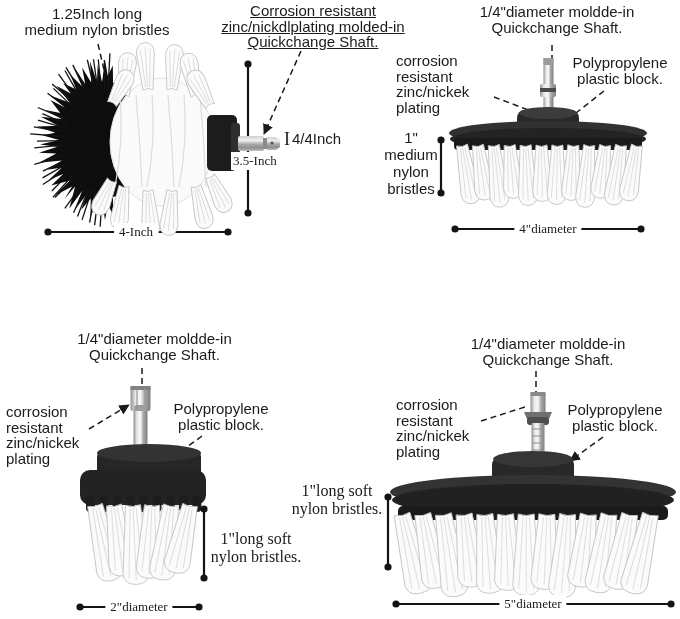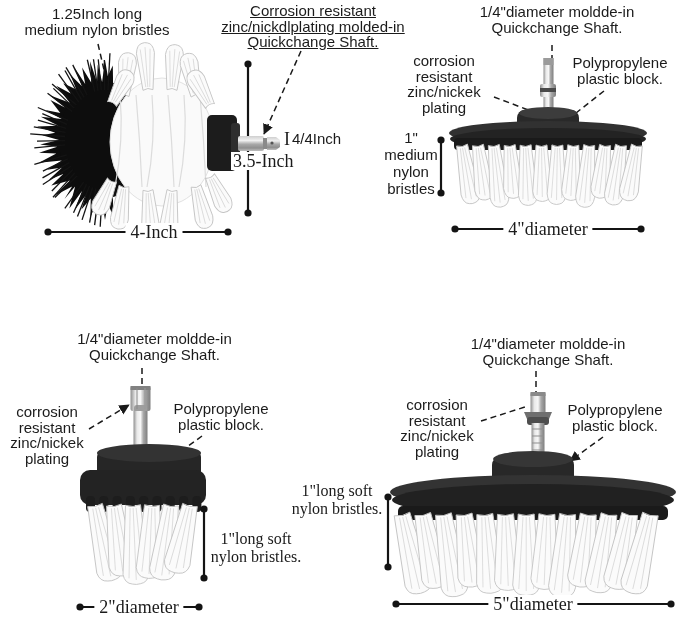--- a/index.html
+++ b/index.html
@@ -1,21 +1,21 @@
 <!DOCTYPE html>
 <html><head>
 <meta charset="utf-8">
 <style>
   html,body{margin:0;padding:0;background:#fff;}
   #stage{position:relative;width:680px;height:619px;background:#ffffff;overflow:hidden;
          font-family:"Liberation Sans",sans-serif;color:#1b1b1b;}
   #art{position:absolute;left:0;top:0;width:680px;height:619px;}
   .lbl{position:absolute;white-space:pre-line;line-height:15.5px;font-size:15px;color:#1b1b1b;}
-  .c{text-align:center;} .r{text-align:center;}
-  .serif{font-family:"Liberation Serif","DejaVu Serif",serif;font-size:18px;line-height:18px;}
+  .c{text-align:center;} .r{text-align:left;}
+  .serif{font-family:"Liberation Serif","DejaVu Serif",serif;font-size:13px;line-height:18px;}
   .dim-on-line{background:#ffffff;padding:0 5px;transform:translateX(-50%);white-space:nowrap;}
   .bserif{font-family:"Liberation Serif","DejaVu Serif",serif;font-size:16px;line-height:18px;}
   .dia-row{display:flex;align-items:center;gap:2px;}
   .ibeam{font-family:"Liberation Serif","DejaVu Serif",serif;font-size:18px;line-height:16px;}
 </style>
 </head>
 <body>
 
 <div id="stage">
 
@@ -312,21 +312,21 @@
   <div class="lbl c" style="left:8px;top:6px;width:178px;">1.25Inch long
 medium nylon bristles</div>
   <div class="lbl c" style="left:202px;top:3px;width:222px;text-decoration:underline;">Corrosion resistant
 zinc/nickdlplating molded-in
 Quickchange Shaft.</div>
   <div class="lbl dia-row" style="left:284px;top:131px;">
     <span class="ibeam">I</span>
     <span>4/4Inch</span>
   </div>
   <div class="lbl serif" style="left:231px;top:152px;background:#fff;padding:0 2px;">3.5-Inch</div>
-  <div class="lbl serif dim-on-line" style="left:154px;top:223px;">4-Inch</div>
+  <div class="lbl serif dim-on-line" style="left:136px;top:223px;">4-Inch</div>
 
   <div class="lbl c" style="left:448px;top:4px;width:218px;">1/4"diameter moldde-in
 Quickchange Shaft.</div>
   <div class="lbl r" style="left:396px;top:53px;width:96px;">corrosion
 resistant
 zinc/nickek
 plating</div>
   <div class="lbl c" style="left:568px;top:55px;width:104px;">Polypropylene
 plastic block.</div>
   <div class="lbl c" style="left:384px;top:129px;width:54px;line-height:17px;">1"

